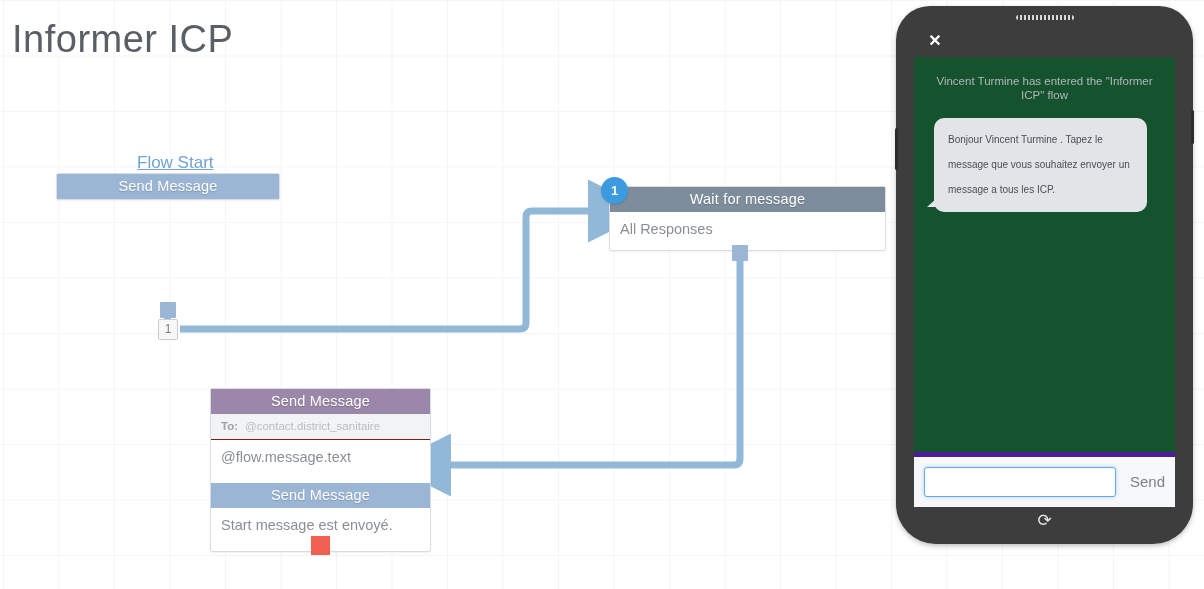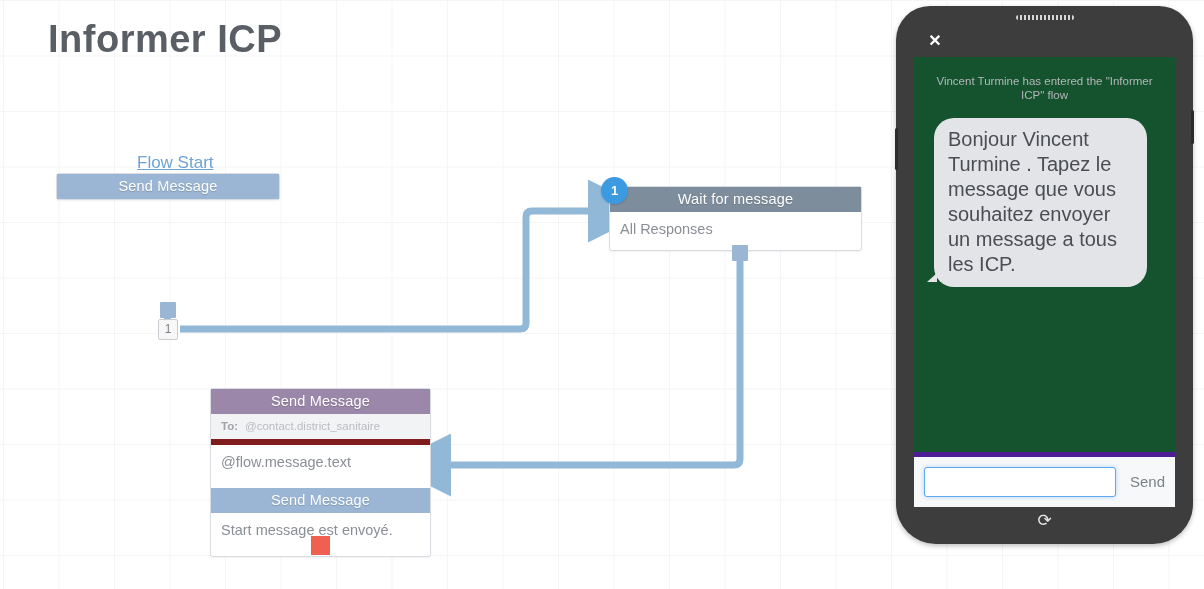--- a/index.html
+++ b/index.html
@@ -22,26 +22,25 @@
     background-size: 55.5px 55.5px;
     background-position: 3px 0px;
     overflow: hidden;
   }
 
   
   #flow-title {
     position: absolute;
     left: 12px; top: 14px;
     font-size: 38px;
-    font-weight: 700;
+    font-weight: 400;
     color: #5a5f66;
     letter-spacing: 0.5px;
     line-height: 50px;
     white-space: nowrap;
-    margin-left: 36px;
   }
 
   
   #connector-layer {
     position: absolute;
     left: 0; top: 0;
     width: 1204px; height: 589px;
     pointer-events: none;
   }
 
@@ -72,21 +71,21 @@
   .node-body {
     padding: 9px 12px 11px 12px;
     color: #8a8f96;
     font-size: 14.5px;
     line-height: 23.5px;
   }
   .node-body.centered { padding: 6px 10px 8px; }
 
   .to-row {
     background: #f2f3f4;
-    border-bottom: 6px solid #7f1d1d;
+    border-bottom: 1px solid #7f1d1d;
     padding: 4px 10px 5px 10px;
     font-size: 11.5px;
     line-height: 16px;
     color: #b9bcc0;
     white-space: nowrap;
   }
   .to-row .to-label { color: #9fa3a8; font-weight: bold; margin-right: 7px; }
 
   .msg-row {
     padding: 7px 10px 15px 10px;
@@ -199,24 +198,24 @@
     text-align: center;
     color: #b3b6ba;
     font-size: 11.5px;
     line-height: 14px;
     margin: 5px 8px 16px 8px;
   }
   .bubble {
     max-width: 213px;
     background: #e3e4e8;
     color: #4a4d52;
-    font-size: 20px;
+    font-size: 10px;
     line-height: 25px;
     padding: 9px 14px 10px 14px;
-    border-radius: 20px;
+    border-radius: 10px;
     position: relative;
     margin-left: 6px;
   }
   .bubble:after {
     content: "";
     position: absolute;
     left: -7px; bottom: 5px;
     width: 0; height: 0;
     border-right: 10px solid #e3e4e8;
     border-top: 9px solid transparent;
@@ -289,21 +288,21 @@
 
   <div class="flow-start-label" style="left:137px; top:155px;">Flow Start</div>
 
   <div class="node" style="left:56px; top:173px; width:224px;">
     <div class="node-header hdr-blue">Send Message</div>
   </div>
   <div class="exit-port" style="left:160px; top:302px;"></div>
   <div class="exit-stub" style="left:164px; top:315px;"></div>
   <div class="exit-badge" style="left:158px; top:319px;">1</div>
 
-  <div class="node" style="left:609px; top:186px; width:253px;">
+  <div class="node" style="left:609px; top:186px; width:277px;">
     <div class="node-header hdr-slate">Wait for message</div>
     <div class="node-body centered">All Responses</div>
   </div>
   <div class="entry-badge" style="left:601px; top:177px;">1</div>
   <div class="exit-port" style="left:732px; top:245px;"></div>
 
   <div class="node" style="left:210px; top:388px; width:221px;">
     <div class="node-header hdr-purple">Send Message</div>
     <div class="to-row">
       <span class="to-label">To:</span><span>@contact.district_sanitaire</span>

